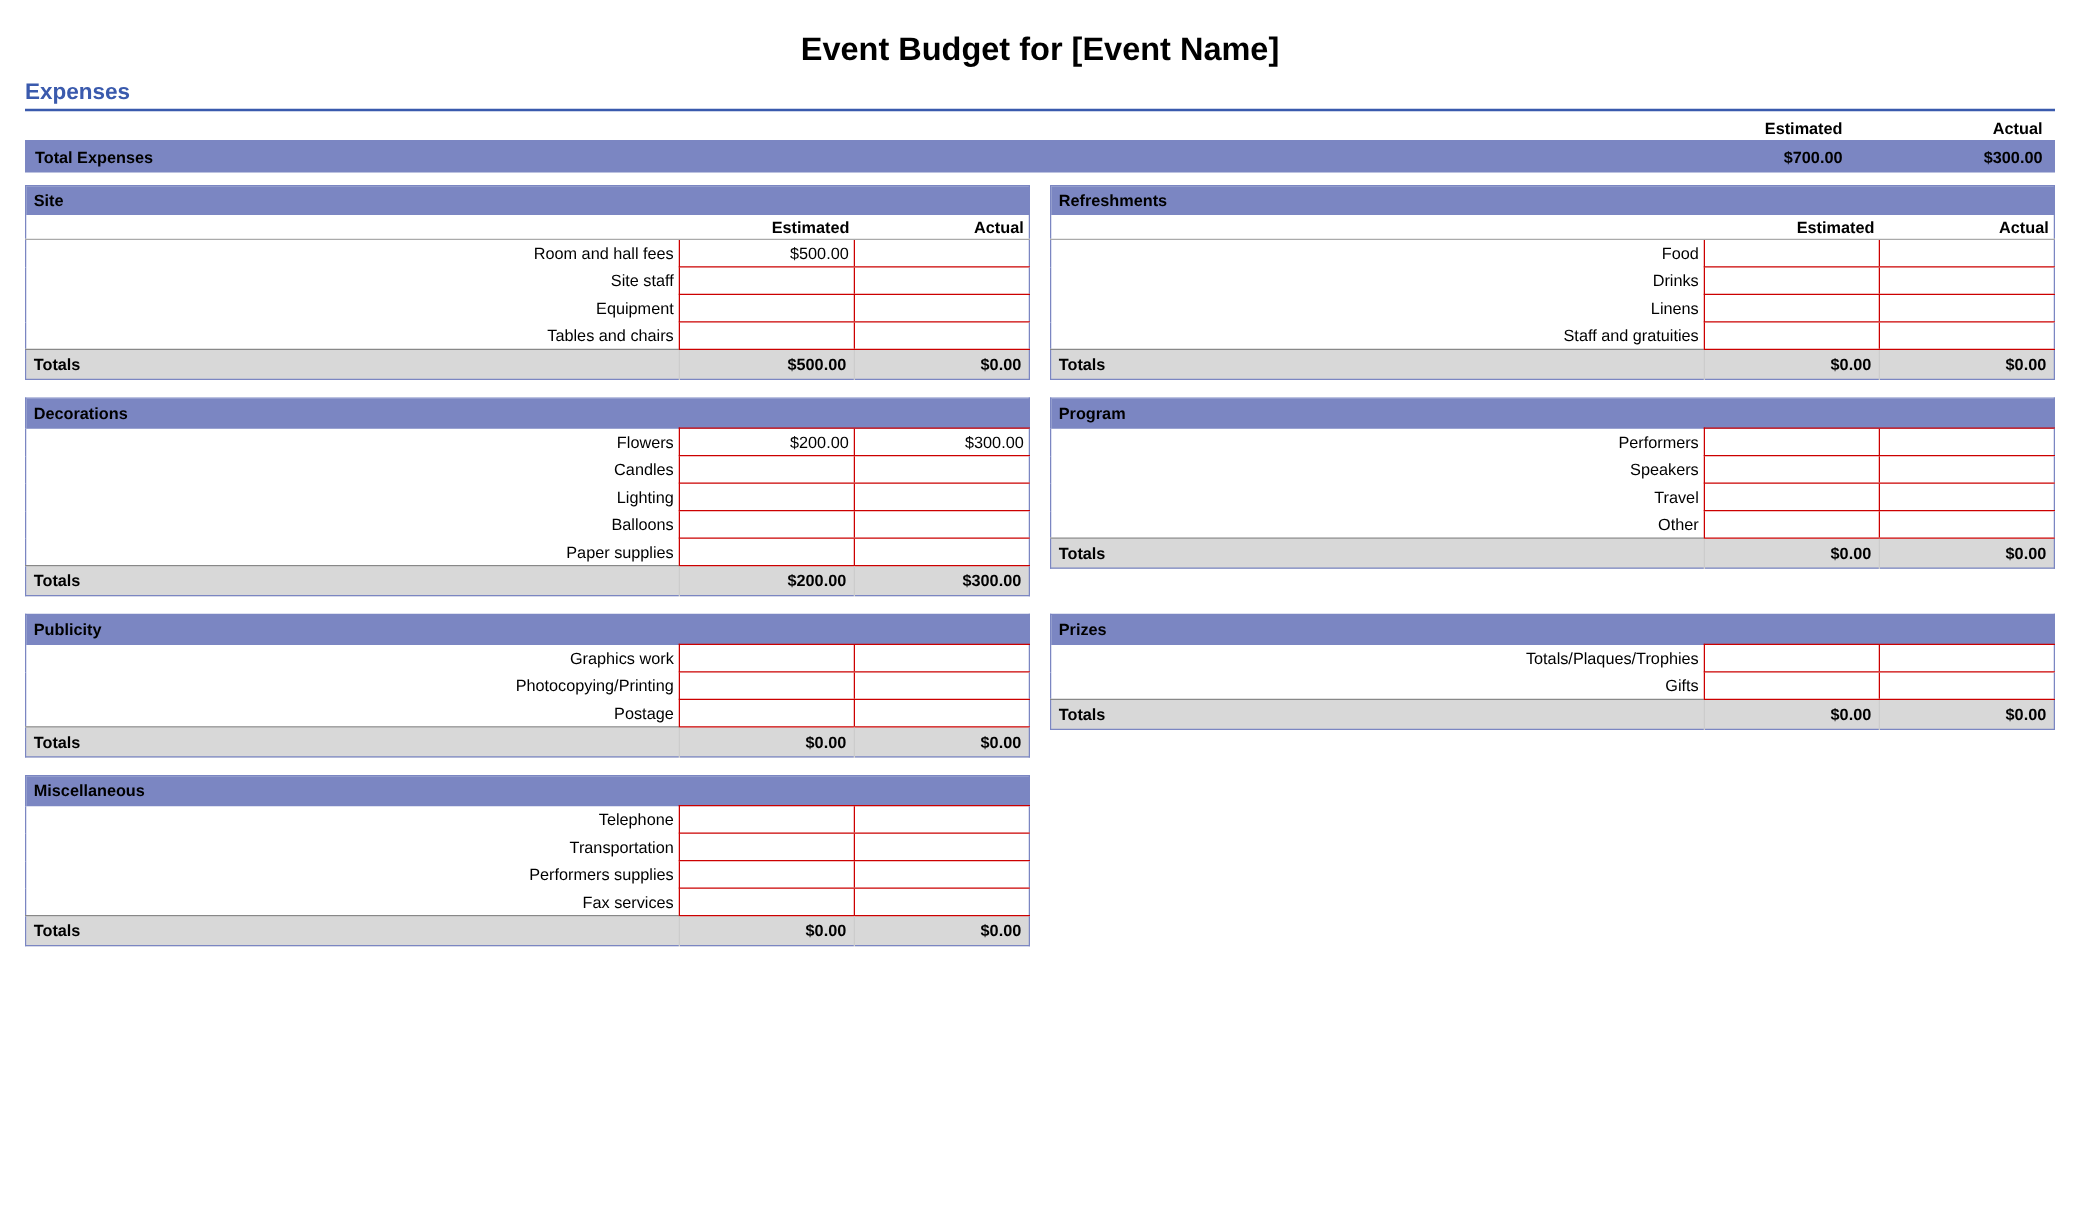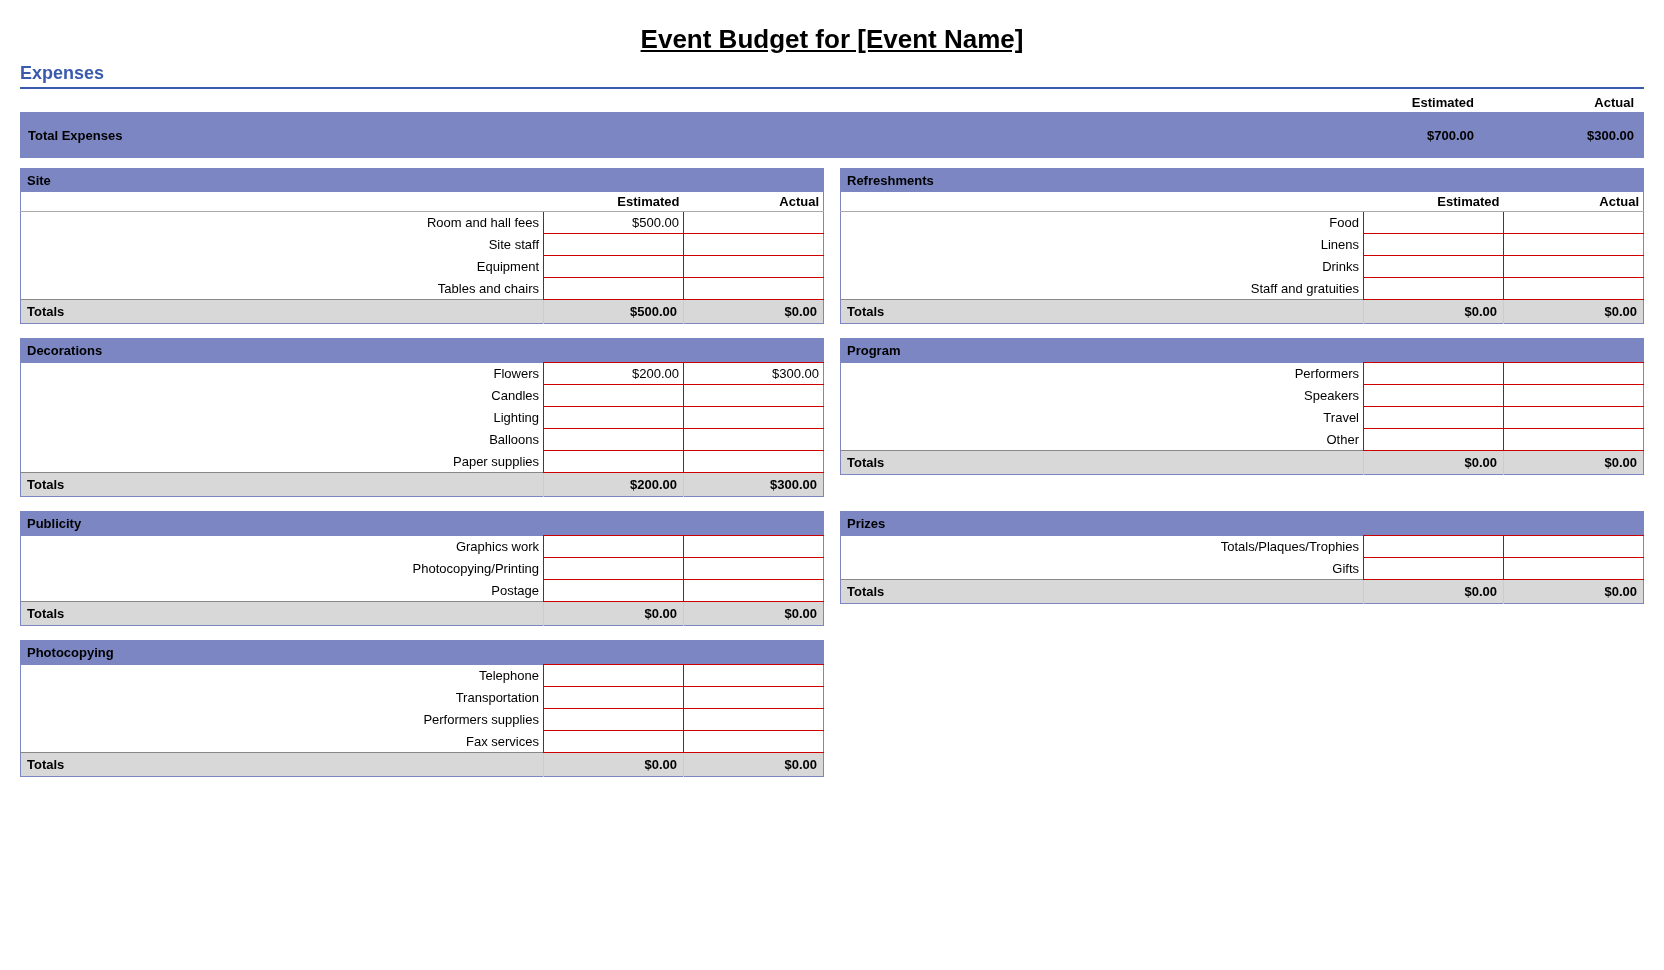--- a/index.html
+++ b/index.html
@@ -14,38 +14,37 @@
       min-height: 970px;
       background: #fff;
       padding: 10px 20px 20px 20px;
     }
     .main-title {
       text-align: center;
       font-size: 26px;
       font-weight: bold;
       padding: 14px 0 8px 0;
       color: #000;
-      text-decoration: underline;
     }
     .section-header-top {
       color: #3a5aad;
       font-size: 18px;
       font-weight: bold;
       border-bottom: 2px solid #3a5aad;
       padding-bottom: 3px;
       margin-bottom: 6px;
     }
     .totals-bar {
       display: flex;
       align-items: center;
       background: #7b86c2;
       color: #000;
       font-weight: bold;
       margin-bottom: 10px;
-      height: 46px;
+      height: 26px;
     }
     .totals-bar .label {
       flex: 1;
       padding-left: 8px;
       font-size: 13px;
     }
     .totals-bar .col-est {
       width: 160px;
       text-align: right;
       padding-right: 10px;
@@ -218,26 +217,26 @@
             <td>Actual</td>
           </tr>
         </thead>
         <tbody id="refreshments-body">
             <tr class="data-row">
               <td class="name-cell">Food</td>
               <td class="value-cell"></td>
               <td class="value-cell"></td>
             </tr>
             <tr class="data-row">
+              <td class="name-cell">Drinks</td>
+              <td class="value-cell"></td>
+              <td class="value-cell"></td>
+            </tr>
+            <tr class="data-row">
               <td class="name-cell">Linens</td>
-              <td class="value-cell"></td>
-              <td class="value-cell"></td>
-            </tr>
-            <tr class="data-row">
-              <td class="name-cell">Drinks</td>
               <td class="value-cell"></td>
               <td class="value-cell"></td>
             </tr>
             <tr class="data-row">
               <td class="name-cell">Staff and gratuities</td>
               <td class="value-cell"></td>
               <td class="value-cell"></td>
             </tr>
           </tbody>
         <tfoot>
@@ -422,21 +421,21 @@
   <div class="two-col">
     <div class="col-left">
       <table class="budget-table">
         <colgroup>
           <col style="min-width:160px">
           <col style="width:140px">
           <col style="width:140px">
         </colgroup>
         <thead>
           <tr>
-            <td colspan="3" class="cat-header">Photocopying</td>
+            <td colspan="3" class="cat-header">Miscellaneous</td>
           </tr>
         </thead>
         <tbody id="miscellaneous-body">
             <tr class="data-row">
               <td class="name-cell">Telephone</td>
               <td class="value-cell"></td>
               <td class="value-cell"></td>
             </tr>
             <tr class="data-row">
               <td class="name-cell">Transportation</td>

